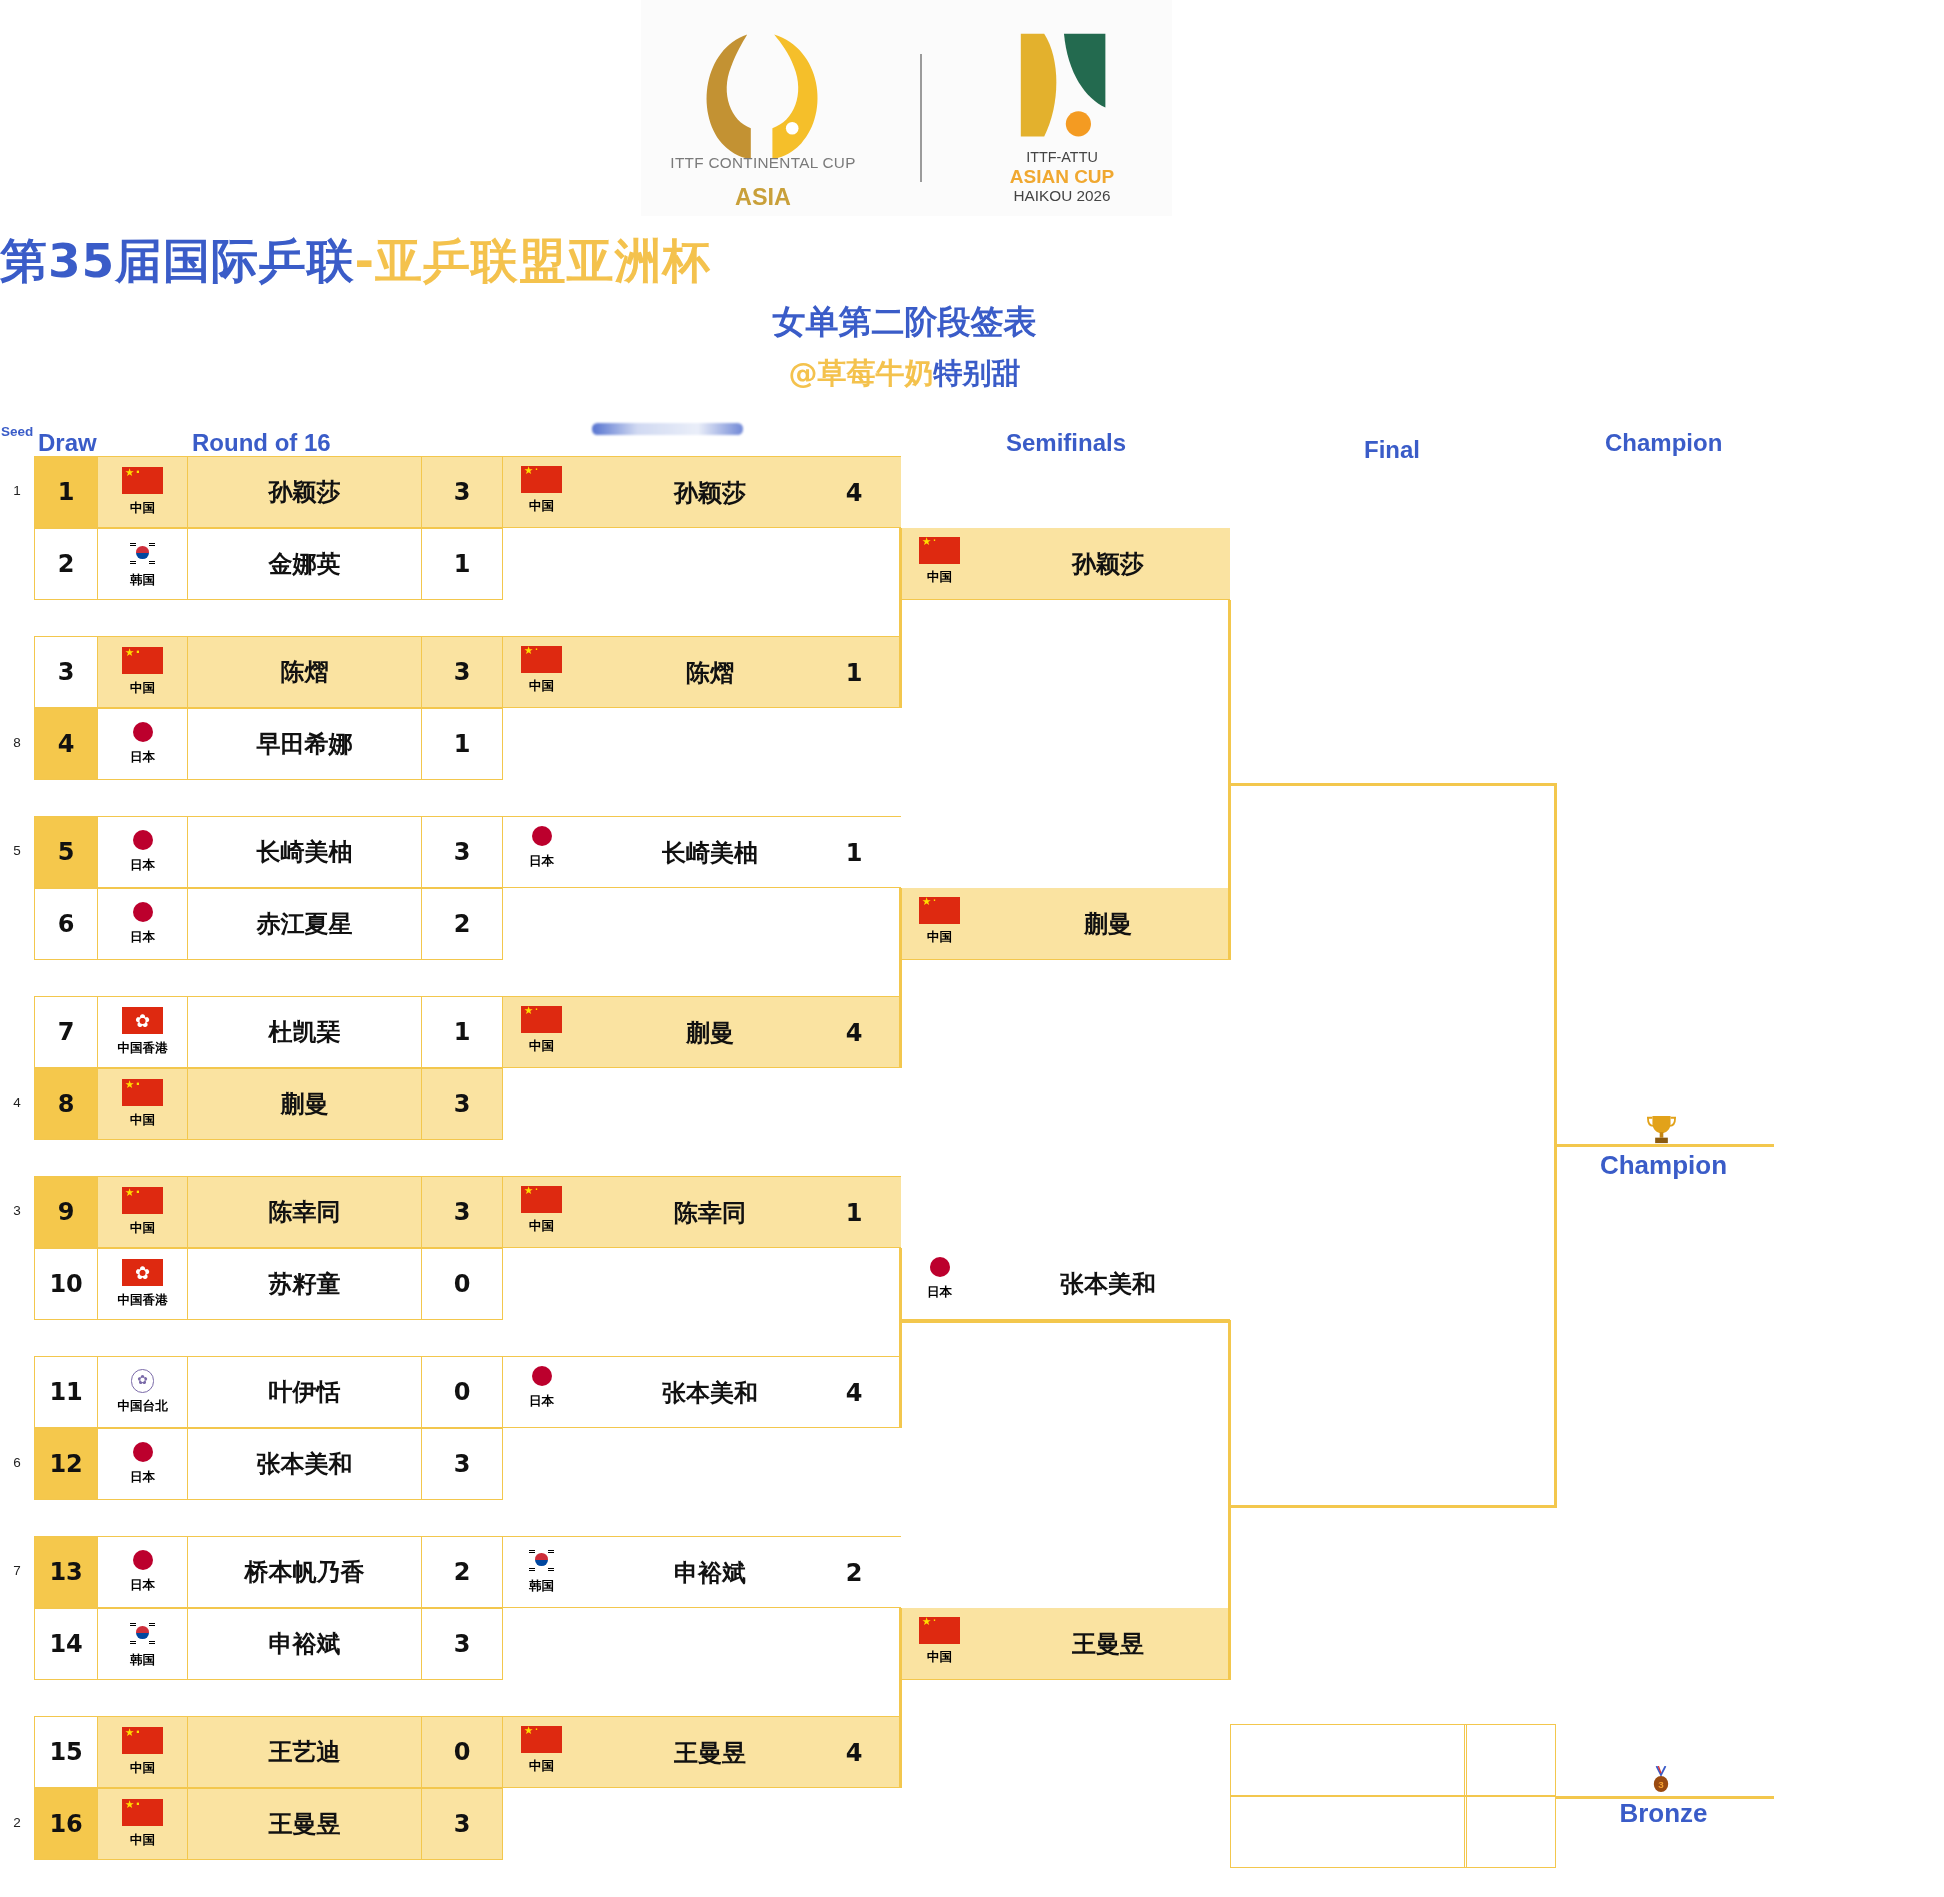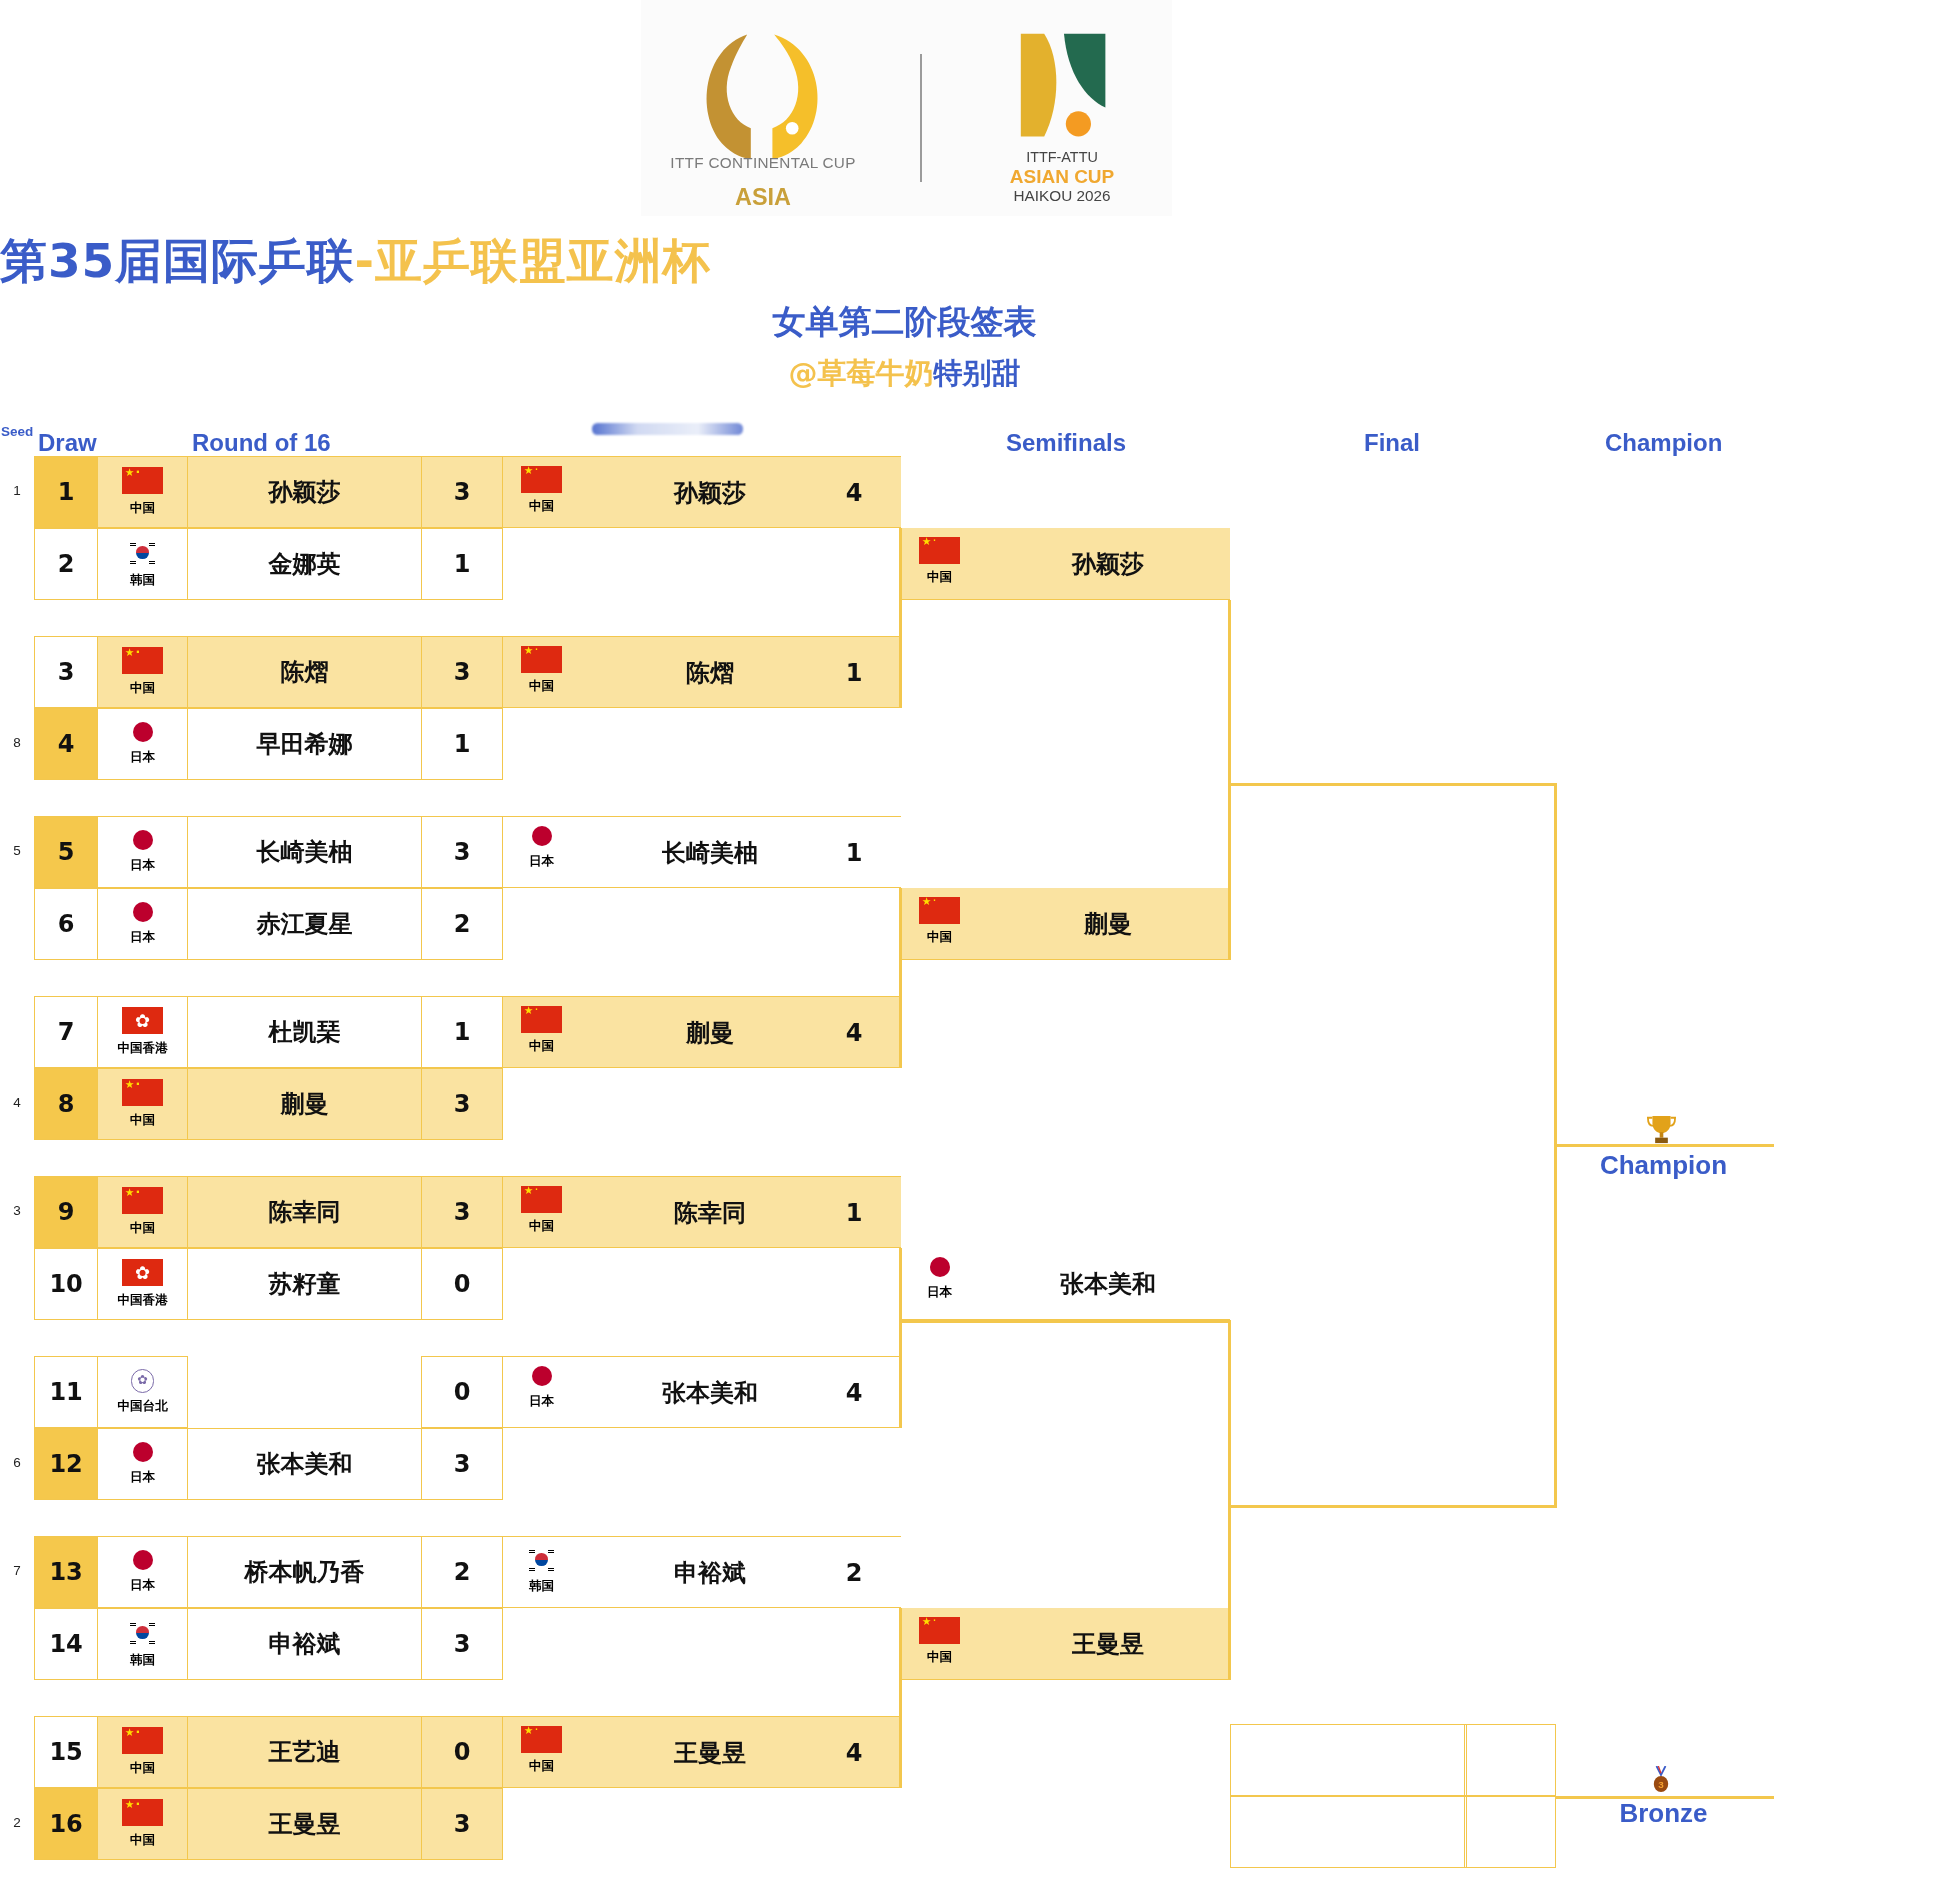--- a/index.html
+++ b/index.html
@@ -82,21 +82,21 @@
 <div class="abs subtitle">女单第二阶段签表</div>
 <div class="abs credit">
   <span class="gold">@草莓牛奶</span><span class="blue">特别甜</span>
 </div>
 
 <div class="abs hdr hdr-small" style="left:0.9px;">Seed</div>
 <div class="abs hdr" style="left:38px;">Draw</div>
 <div class="abs hdr" style="left:192px;">Round of 16</div>
 <div class="abs smear"></div>
 <div class="abs hdr" style="left:1006px;">Semifinals</div>
-<div class="abs hdr" style="left:1364px;">Final</div>
+<div class="abs hdr" style="left:1364px;margin-top:7px;">Final</div>
 <div class="abs hdr" style="left:1605px;">Champion</div>
 
 <div id="r16">
     <div class="row" style="top: 456px;">
       <div class="cell c-draw seeded">1</div>
       <div class="cell c-flag hl">
         <div class="flag flag-cn"></div>
         <div class="cty">中国</div>
       </div>
       <div class="cell c-name hl">孙颖莎</div>
@@ -193,20 +193,21 @@
       </div>
       <div class="cell c-name">苏籽童</div>
       <div class="cell c-score">0</div>
     </div>
     <div class="row" style="top: 1356px;">
       <div class="cell c-draw">11</div>
       <div class="cell c-flag">
         <div class="flag-tw">✿</div>
         <div class="cty">中国台北</div>
       </div>
+      <div class="cell c-name">叶伊恬</div>
       <div class="cell c-score">0</div>
     </div>
     <div class="row" style="top: 1428px;">
       <div class="cell c-draw seeded">12</div>
       <div class="cell c-flag">
         <div class="flag-jp"></div>
         <div class="cty">日本</div>
       </div>
       <div class="cell c-name">张本美和</div>
       <div class="cell c-score">3</div>

